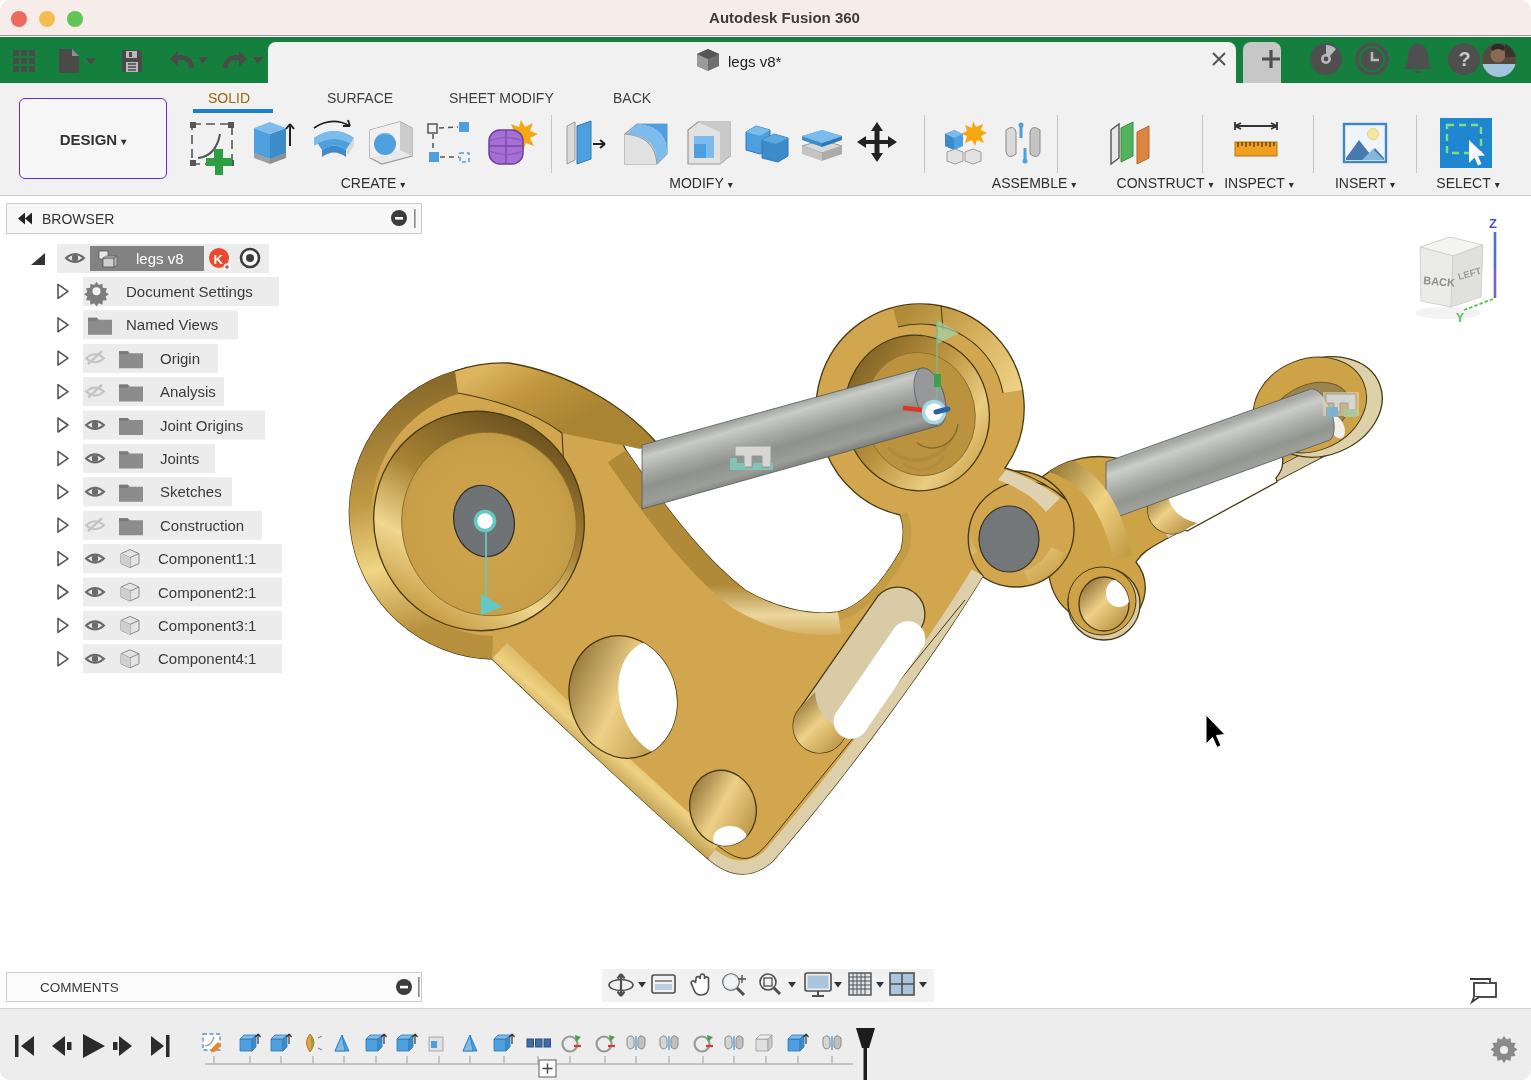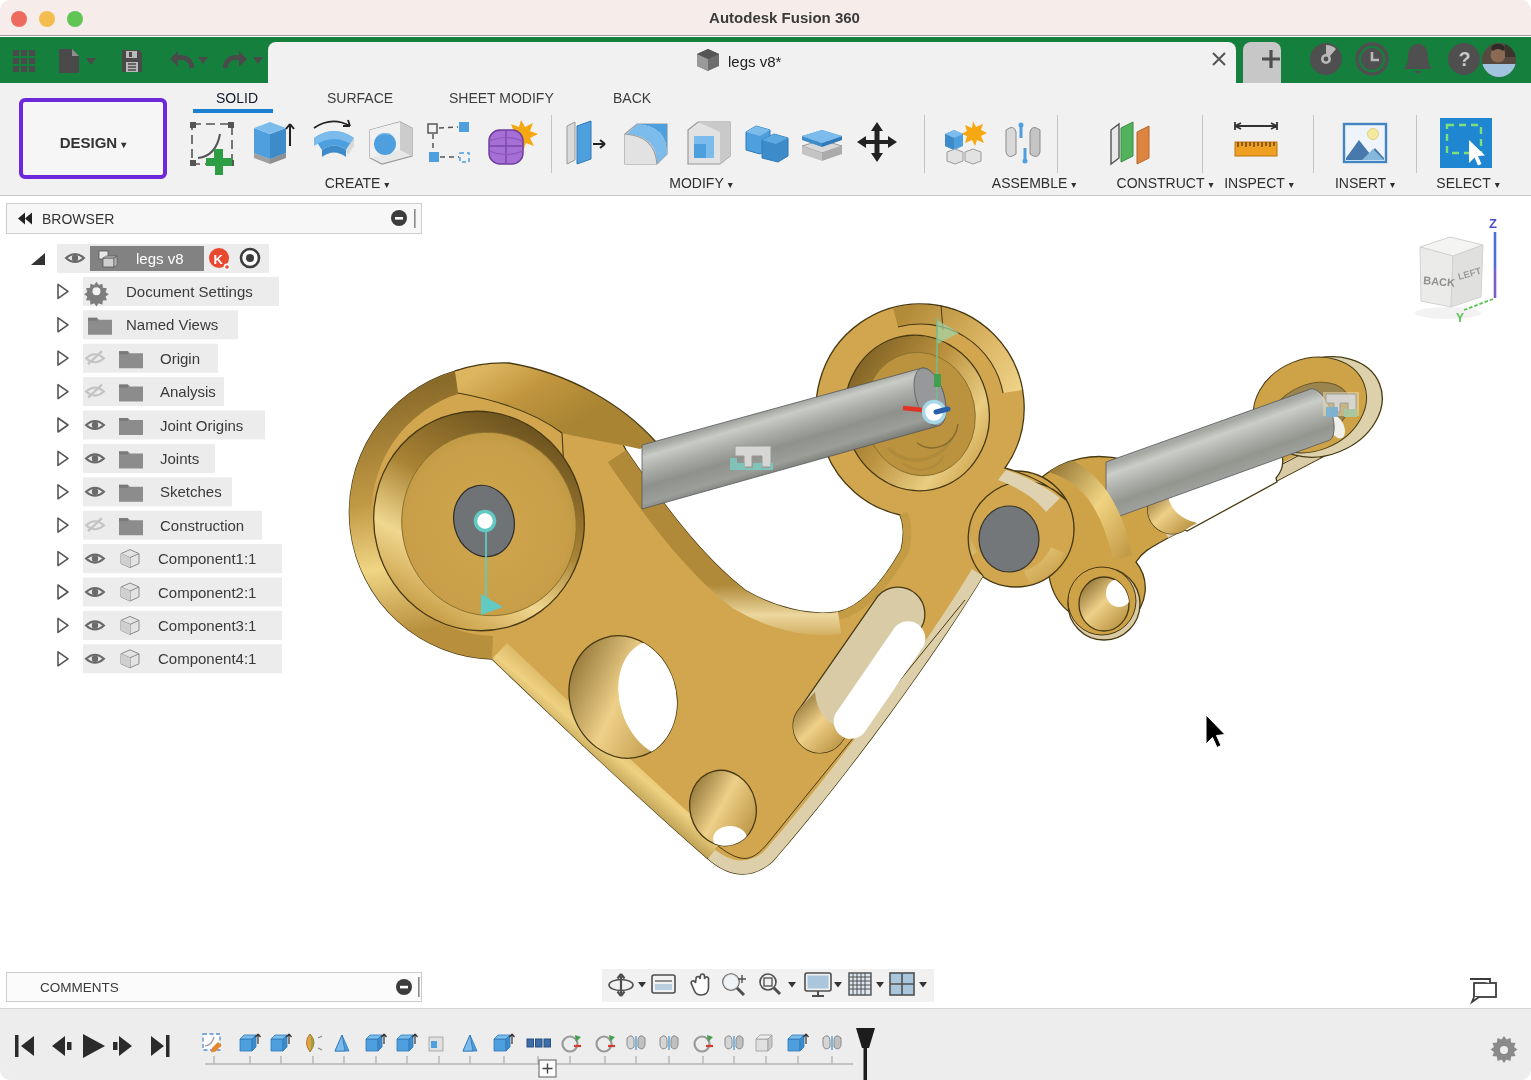--- a/index.html
+++ b/index.html
@@ -5,21 +5,21 @@
   * { margin:0; padding:0; box-sizing:border-box; }
   html,body { width:1531px; height:1080px; background:#fff; font-family:"Liberation Sans", sans-serif; overflow:hidden; }
   .abs { position:absolute; }
   #titlebar { position:absolute; left:0; top:0; width:1531px; height:36px; background:#f6ecea; border-bottom:1px solid #9c9c9c; border-radius:10px 10px 0 0; }
   .tl { position:absolute; top:11px; width:16px; height:16px; border-radius:50%; }
   #title { position:absolute; top:9px; width:100%; text-align:center; font-size:15px; font-weight:bold; color:#3b3b3b;padding-left:38px; }
   #toolbar { position:absolute; left:0; top:37px; width:1531px; height:46px; background:#15803d; }
   #doctab { position:absolute; left:268px; top:5px; width:968px; height:41px; background:#f1f1f1; border-radius:8px 8px 0 0; }
   #plustab { position:absolute; left:1243px; top:5px; width:38px; height:41px; background:#c7c7c7; border-radius:8px 8px 0 0; }
   #ribbon { position:absolute; left:0; top:83px; width:1531px; height:113px; background:#f1f1f1; border-bottom:1px solid #c9c9c9; }
-  #designbtn { position:absolute; left:19px; top:15px; width:148px; height:81px; background:#f6f6f6; border:4px solid #6d28d9; border-radius:6px; text-align:center; line-height:81px; font-size:15px; font-weight:bold; color:#333; }
+  #designbtn { position:absolute; left:19px; top:15px; width:148px; height:81px; background:#f6f6f6; border:1px solid #6d28d9; border-radius:6px; text-align:center; line-height:81px; font-size:15px; font-weight:bold; color:#333; }
   .rtab { position:absolute; top:7px; font-size:14px; color:#3c3c3c; }
   .rlabel { position:absolute; top:92px; font-size:14px; color:#2e2e2e; text-align:center; white-space:nowrap; }
   .rdiv { position:absolute; top:32px; width:1px; height:58px; background:#c4c4c4; }
   #bheader { position:absolute; left:6px; top:203px; width:416px; height:31px; background:#f7f7f7; border:1px solid #cdcdcd; }
   #comments { position:absolute; left:6px; top:972px; width:416px; height:30px; background:#fbfbfb; border:1px solid #cdcdcd; }
   #navbar { position:absolute; left:602px; top:969px; width:332px; height:33px; background:#f1f1f1; }
   #timeline { position:absolute; left:0; top:1008px; width:1531px; height:72px; background:#ededee; border-top:1px solid #d4d4d4; border-radius:0 0 10px 10px; }
 </style>
 </head>
 <body>
@@ -370,26 +370,26 @@
     </g>
   </g>
 </g>
 
       </g>
     </svg>
   </div>
 
   <div id="ribbon">
     <div id="designbtn">DESIGN&nbsp;<span style="font-size:10px">▾</span></div>
-    <div class="rtab" style="left:216px;color:#0f172a">SOLID</div>
+    <div class="rtab" style="left:208px;color:#a16207">SOLID</div>
     <div class="rtab" style="left:327px">SURFACE</div>
     <div class="rtab" style="left:449px">SHEET MODIFY</div>
     <div class="rtab" style="left:613px">BACK</div>
     <div class="abs" style="left:193px;top:26px;width:80px;height:4px;background:#1a7fd1"></div>
-    <div class="rlabel" style="left:316px;width:82px">CREATE&nbsp;<span style="font-size:10px">▾</span></div>
+    <div class="rlabel" style="left:332px;width:82px">CREATE&nbsp;<span style="font-size:10px">▾</span></div>
     <div class="rlabel" style="left:660px;width:82px">MODIFY&nbsp;<span style="font-size:10px">▾</span></div>
     <div class="rlabel" style="left:982px;width:104px">ASSEMBLE&nbsp;<span style="font-size:10px">▾</span></div>
     <div class="rlabel" style="left:1106px;width:118px">CONSTRUCT&nbsp;<span style="font-size:10px">▾</span></div>
     <div class="rlabel" style="left:1216px;width:86px">INSPECT&nbsp;<span style="font-size:10px">▾</span></div>
     <div class="rlabel" style="left:1324px;width:82px">INSERT&nbsp;<span style="font-size:10px">▾</span></div>
     <div class="rlabel" style="left:1427px;width:82px">SELECT&nbsp;<span style="font-size:10px">▾</span></div>
     <div class="rdiv" style="left:551px"></div>
     <div class="rdiv" style="left:924px"></div>
     <div class="rdiv" style="left:1057px"></div>
     <div class="rdiv" style="left:1202px"></div>

